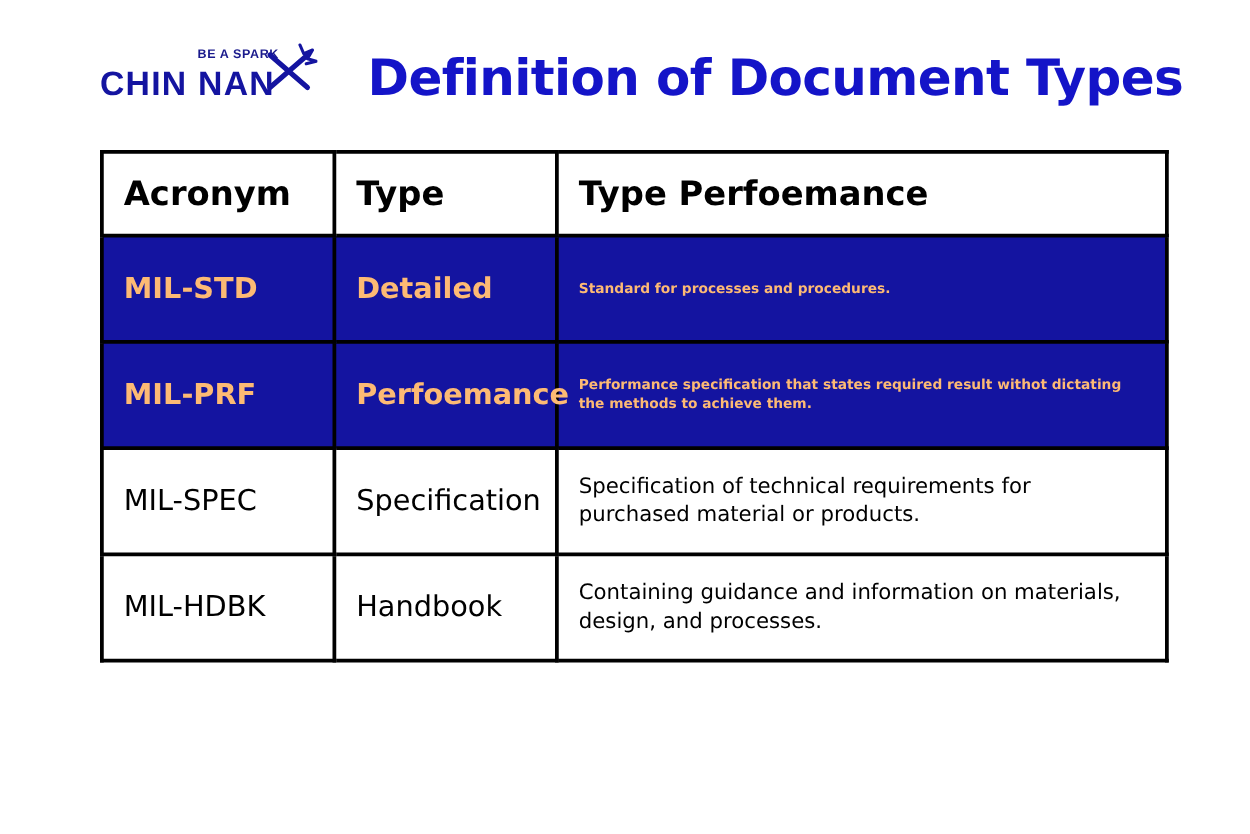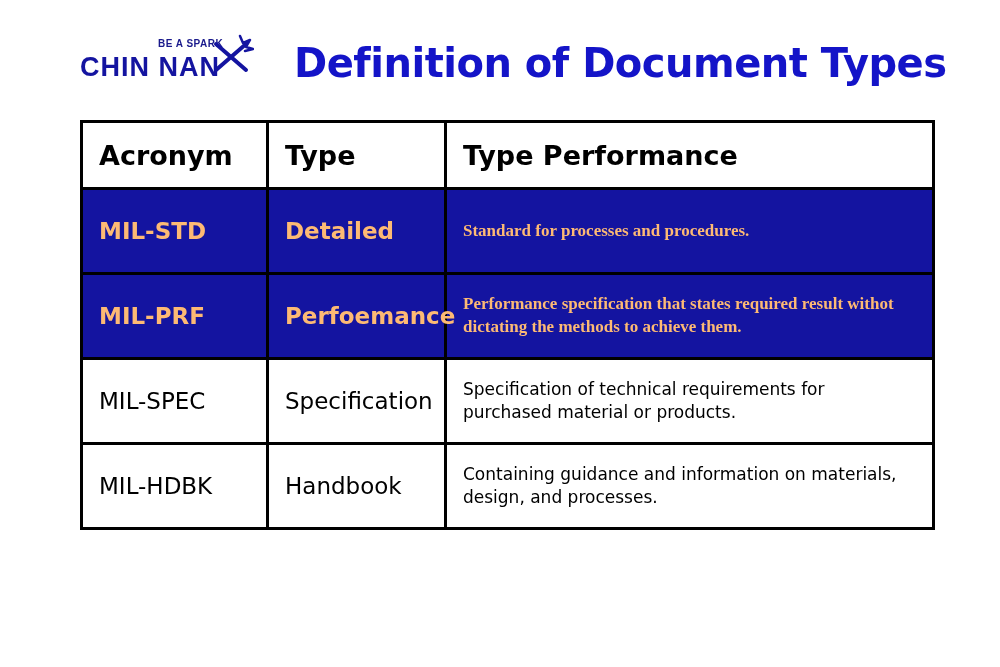--- a/index.html
+++ b/index.html
@@ -124,22 +124,21 @@
     font-family: "DejaVu Sans", sans-serif;
   }
 
   tr.highlight td {
     background: #1414a0;
     color: #fdba74;
     font-weight: bold;
   }
   tr.highlight td.def {
     font-weight: bold;
-    font-size: 17px;
-    font-family: Liberation Serif, serif;
+    font-size: 11px;
   }
 </style>
 </head>
 <body>
 
 <div class="page">
 
   <div class="header">
 
     <div class="logo-block">
@@ -161,21 +160,21 @@
     <table class="doc-table">
       <colgroup>
         <col class="c-acronym">
         <col class="c-type">
         <col class="c-def">
       </colgroup>
       <thead>
         <tr>
           <th>Acronym</th>
           <th>Type</th>
-          <th>Type Performance</th>
+          <th>Type Perfoemance</th>
         </tr>
       </thead>
       <tbody>
         <tr class="highlight">
           <td>MIL-STD</td>
           <td>Detailed</td>
           <td class="def">Standard for processes and procedures.</td>
         </tr>
         <tr class="highlight">
           <td>MIL-PRF</td>

